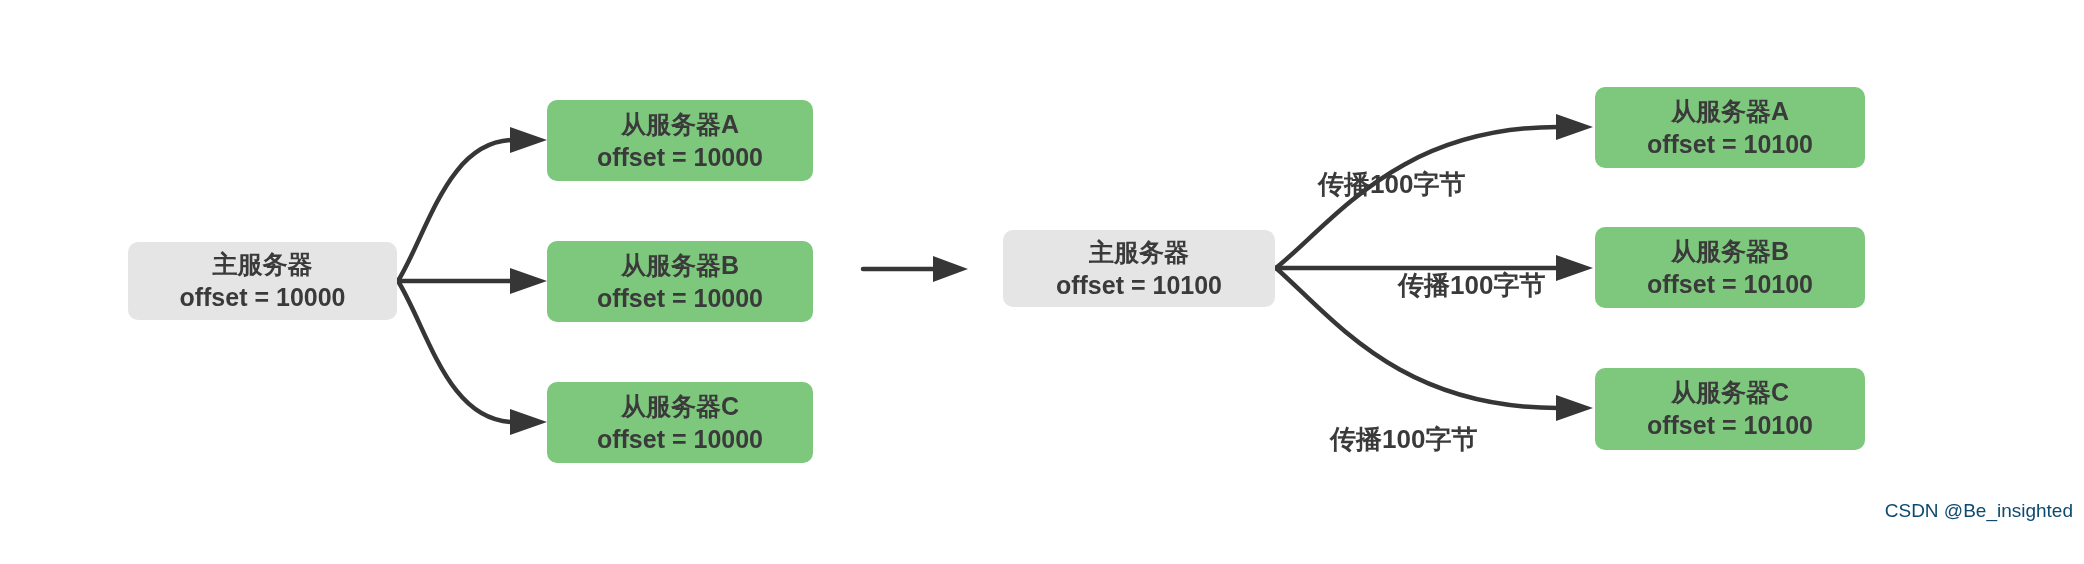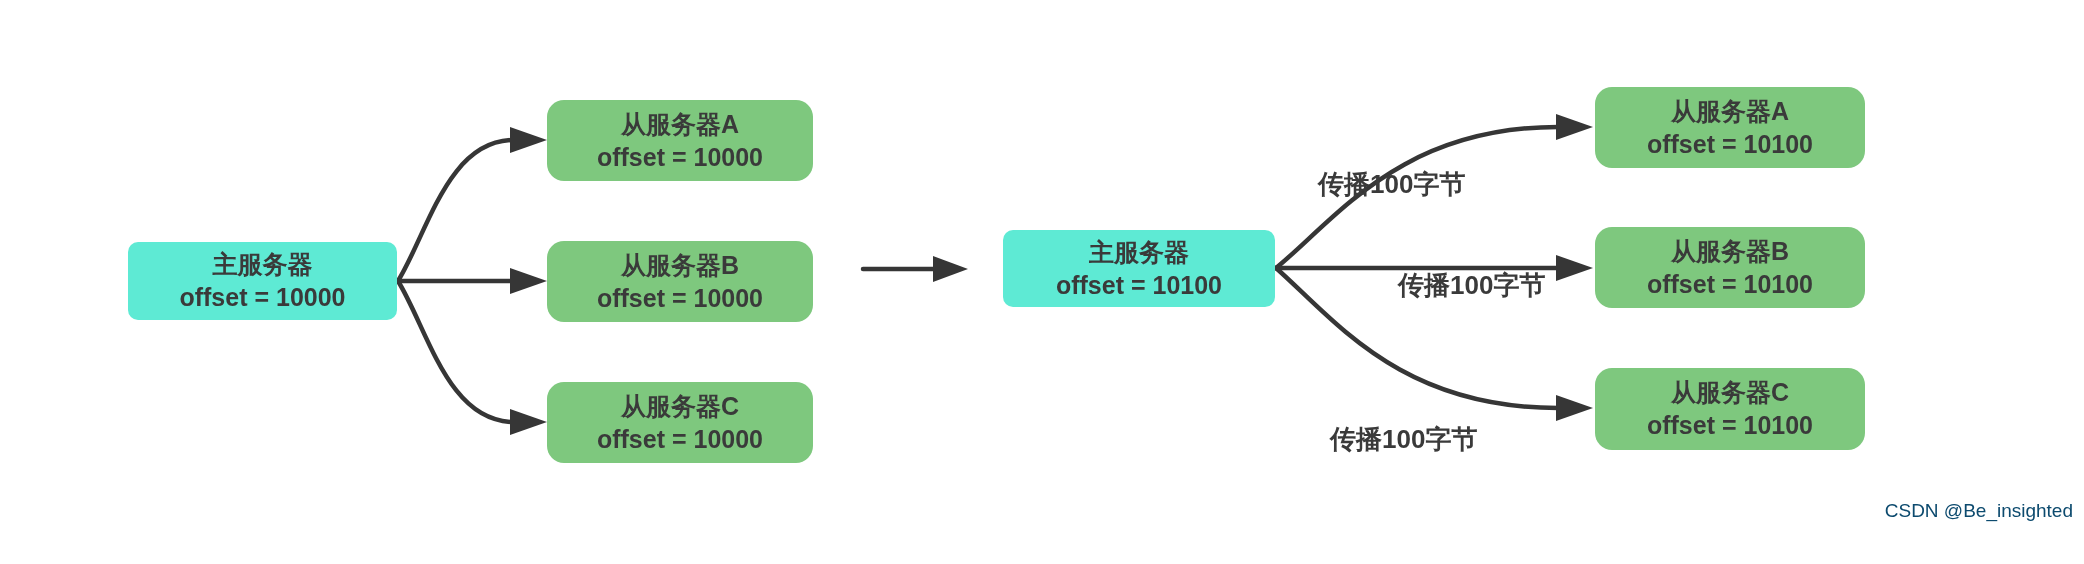--- a/index.html
+++ b/index.html
@@ -23,22 +23,22 @@
     flex-direction: column;
     align-items: center;
     justify-content: center;
     text-align: center;
     font-weight: bold;
     color: #3a3a3a;
     font-size: 25px;
     line-height: 33px;
     white-space: nowrap;
   }
-  .master { background: #5eead4; }
-  .slave  { background: #7ec87e; border-radius: 17px; }
+  .master { background: #e5e5e5; }
+  .slave  { background: #7ec87e; }
   .edge-label {
     position: absolute;
     font-weight: bold;
     color: #3a3a3a;
     font-size: 26px;
     line-height: 26px;
     white-space: nowrap;
     margin-top: 41px;
   }
   .watermark {

